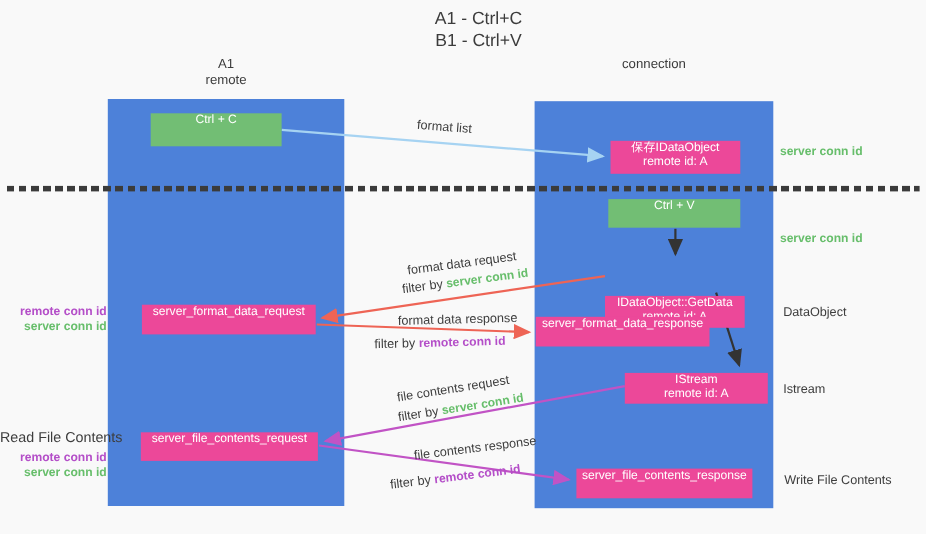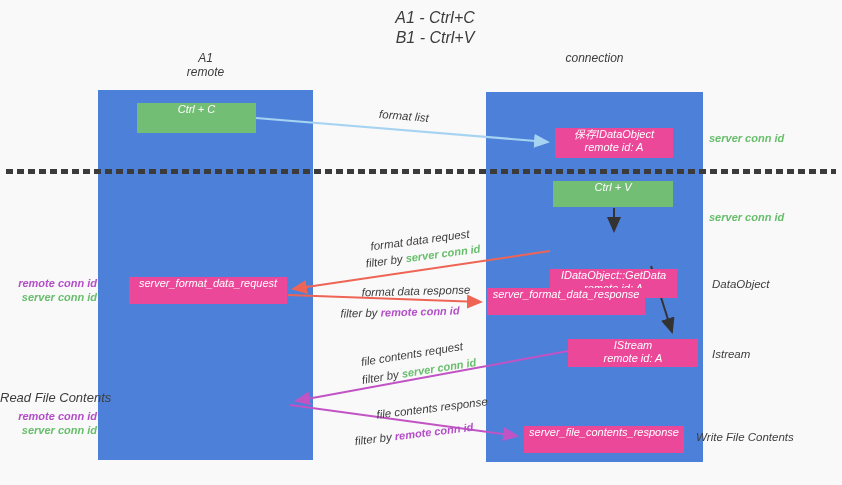--- a/index.html
+++ b/index.html
@@ -1,21 +1,20 @@
 <!DOCTYPE html>
 <html><head>
 <meta charset="utf-8">
 <style>
   html,body { margin:0; padding:0; background:#f9f9f9; }
   .canvas {
     position:relative; width:842px; height:485px; overflow:hidden;
     background:#f9f9f9;
     font-family:"Liberation Sans", sans-serif;
     color:#3d3d3d;
-    font-style:italic;
   }
   .abs { position:absolute; }
   .title {
     left:435px; top:8px; transform:translateX(-50%);
     text-align:center; font-size:16px; line-height:20px; color:#3c3c3c;
   }
   .lane { background:#4D81D9; }
   .lane-a { left:98px; top:90px; width:215px; height:370px; }
   .lane-b { left:486px; top:92px; width:217px; height:370px; }
   .lane-header { text-align:center; font-size:12px; line-height:14px; color:#3c3c3c; }
@@ -115,20 +114,23 @@
   <div class="abs node orange-node n-fmt-req">
     <div>server_format_data_request</div>
   </div>
   <div class="abs node orange-node n-fmt-resp">
     <div>server_format_data_response</div>
   </div>
   <div class="abs node orange-node n-istream">
     <div>IStream</div>
     <div>remote id: A</div>
   </div>
+  <div class="abs node orange-node n-file-req">
+    <div>server_file_contents_request</div>
+  </div>
   <div class="abs node orange-node n-file-resp">
     <div>server_file_contents_response</div>
   </div>
 
   <div class="abs alabel rot" style="left:404px; top:116px; --r:4.5deg;">format list</div>
 
   <div class="abs alabel rot" style="left:420px; top:240px; --r:-7.5deg;">format data request</div>
   <div class="abs alabel rot" style="left:423px; top:256px; --r:-7.5deg;">
     <span>filter by</span>
     <span class="green-t sm">server conn id</span>
@@ -149,21 +151,21 @@
   <div class="abs alabel rot" style="left:432px; top:408px; --r:-7deg;">file contents response</div>
   <div class="abs alabel rot" style="left:414px; top:434px; --r:-7deg;">
     <span>filter by</span>
     <span class="purple-t sm">remote conn id</span>
   </div>
 
   <div class="abs side-right green-t sm" style="left:709px; top:132px;">server conn id</div>
   <div class="abs side-right green-t sm" style="left:709px; top:211px;">server conn id</div>
   <div class="abs side-right" style="left:712px; top:245px;margin-top:33px;">DataObject</div>
   <div class="abs side-right" style="left:712px; top:348px;">Istream</div>
-  <div class="abs side-right" style="left:696px; top:431px;">Write File Contents</div>
+  <div class="abs side-right" style="left:713px; top:431px;">Write File Contents</div>
 
   <div class="abs side-left purple-t sm" style="top:277px;">remote conn id</div>
   <div class="abs side-left green-t sm" style="top:291px;">server conn id</div>
   <div class="abs side-left" style="top:390px;">Read File Contents</div>
   <div class="abs side-left purple-t sm" style="top:410px;">remote conn id</div>
   <div class="abs side-left green-t sm" style="top:424px;">server conn id</div>
 
 </div>
 
 </body></html>

